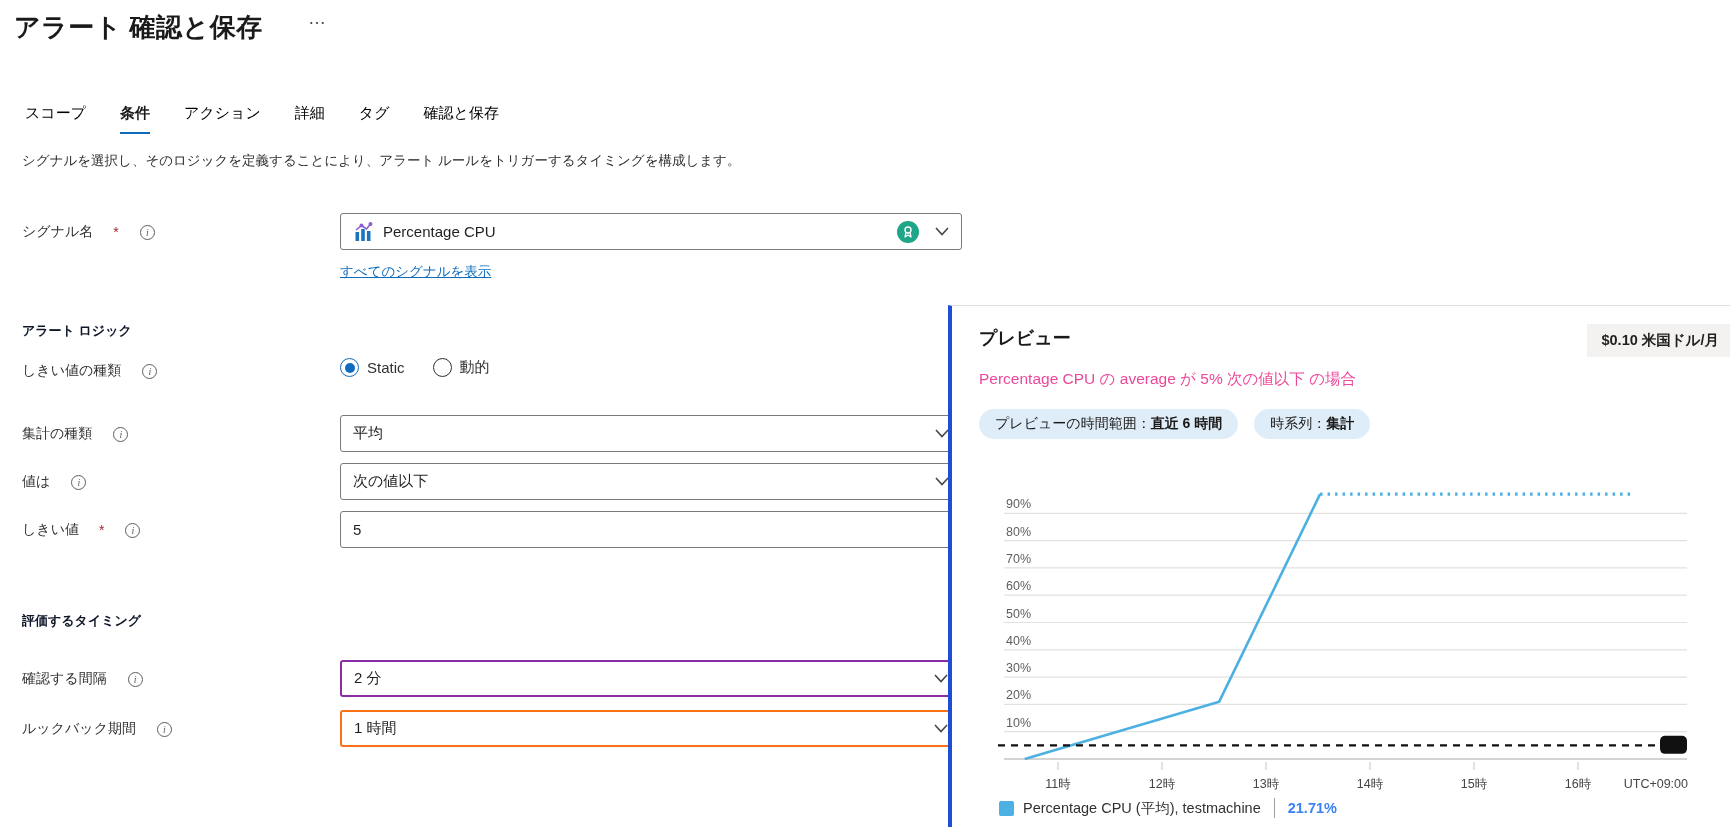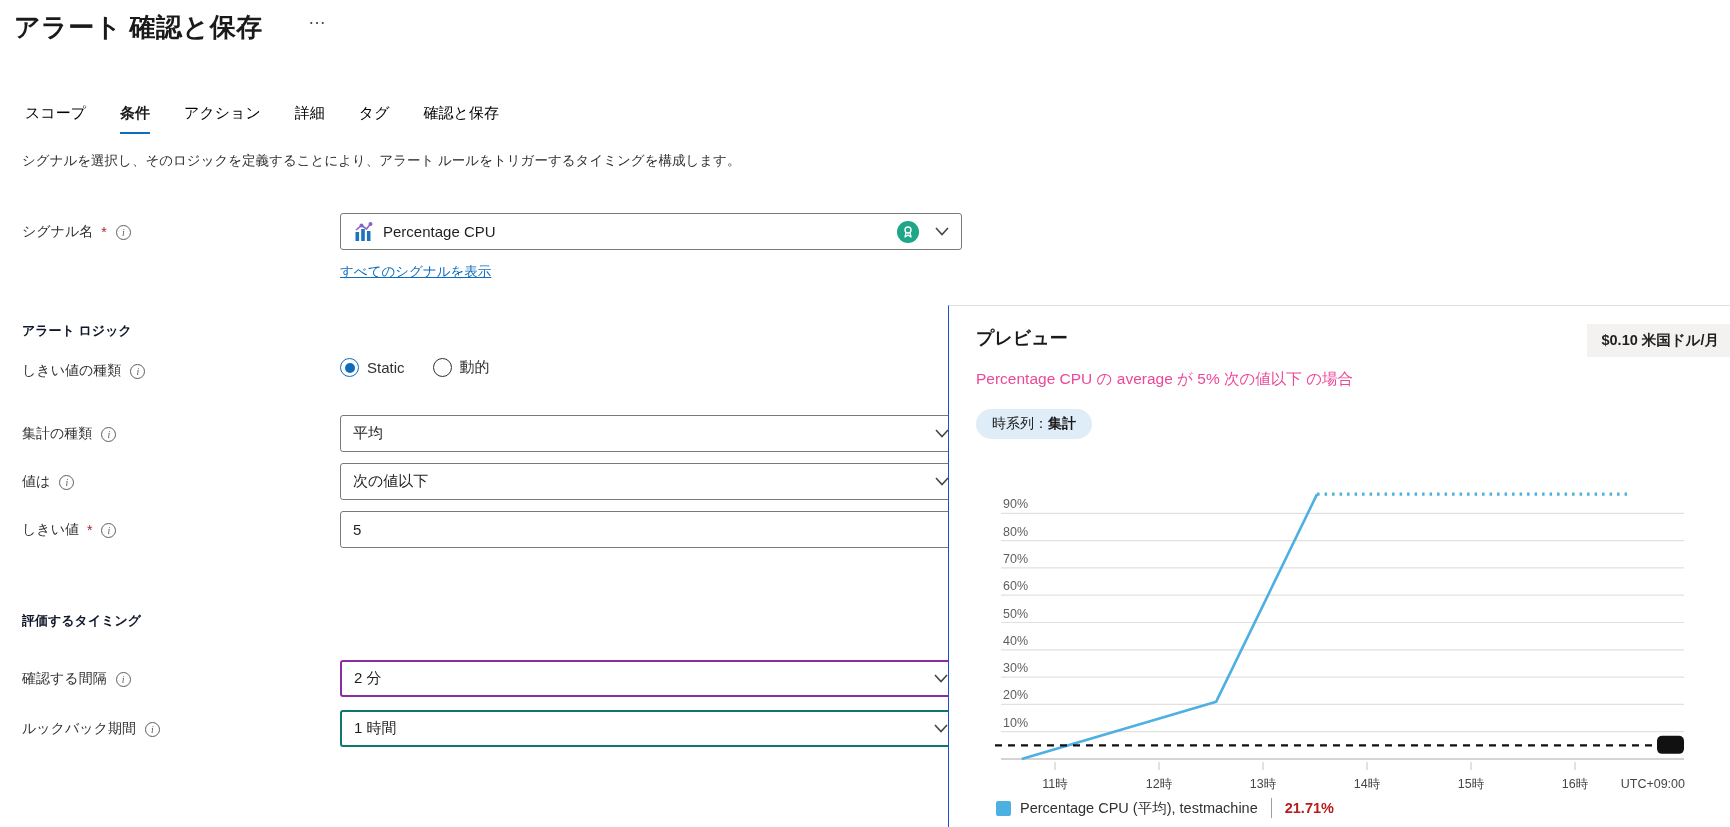--- a/index.html
+++ b/index.html
@@ -12,21 +12,21 @@
 
   
   .tabs { position:absolute; left:25px; top:104px; display:flex; gap:34px; font-size:15px; }
   .tab { padding-bottom:9px; border-bottom:2.5px solid transparent; color:#000000; cursor:pointer; white-space:nowrap; }
   .tab.active { font-weight:700; border-bottom-color:#0f6cbd; color:#1a1a1a; }
 
   .description { position:absolute; left:22px; top:152px; font-size:13.5px; color:#323130; }
 
   
   .row { position:absolute; left:0; width:965px; }
-  .flabel { position:absolute; left:22px; display:flex; align-items:center; gap:6px; font-size:14px; color:#323130; white-space:nowrap;text-align:right; }
+  .flabel { position:absolute; left:22px; display:flex; align-items:center; gap:18px; font-size:14px; color:#323130; white-space:nowrap;text-align:right; }
   .req { color:#a4262c; margin-left:2px; }
   .info { display:inline-flex; width:15px; height:15px; border:1px solid #605e5c; border-radius:50%; color:#605e5c;
           font-size:10px; font-style:italic; font-family:"Liberation Serif","DejaVu Serif",serif;
           align-items:center; justify-content:center; margin-left:3px; cursor:pointer; }
   .control { position:absolute; left:340px; width:622px; height:37px; border:1px solid #7a7a78; border-radius:3px;
              background:#fff; display:flex; align-items:center; padding:0 12px; font-size:15px; color:#201f1e; cursor:pointer; }
   .control .val { flex:1 1 auto; }
   .chev { flex:0 0 auto; }
   .section-h { position:absolute; left:22px; font-size:13px; font-weight:700; color:#0f172a; }
   .badge-circ { width:22px; height:22px; border-radius:50%; background:#1fa588; display:flex; align-items:center; justify-content:center; }
@@ -35,35 +35,35 @@
   
   .radio-row { position:absolute; left:340px; top:358px; display:flex; align-items:center; gap:28px; font-size:15px;text-align:center; }
   .radio-opt { display:flex; align-items:center; gap:8px; cursor:pointer; }
   .rb { width:19px; height:19px; border-radius:50%; border:1px solid #323130; background:#fff; display:flex; align-items:center; justify-content:center; }
   .rb.sel { border:1.5px solid #0f6cbd; }
   .rb.sel::after { content:""; width:10px; height:10px; border-radius:50%; background:#0f6cbd; }
 
   .unit-row { position:absolute; left:340px; top:551px; width:622px; text-align:right; font-size:15px; color:#201f1e; }
 
   .control.changed { border:2px solid #8a2da5; }
-  .control.focused { border:2px solid #0f766e; }
-
-  
-  .preview { position:absolute; left:948px; top:305px; width:783px; height:522px; border-left:1px solid #1d4ed8; border-top:1px solid #e1dfdd; background:#fff; }
+  .control.focused { border:2px solid #f97316; }
+
+  
+  .preview { position:absolute; left:948px; top:305px; width:783px; height:522px; border-left:4px solid #1d4ed8; border-top:1px solid #e1dfdd; background:#fff; }
   .pv-head { position:absolute; left:27px; top:20px; font-size:18px; font-weight:700; color:#1b1a19; }
   .pv-cost { position:absolute; right:0; top:18px; background:#f3f2f1; padding:7px 12px 7px 14px; font-size:14.5px; font-weight:600; color:#201f1e; }
   .pv-cond { position:absolute; left:27px; top:63px; font-size:15.5px; color:#ec4899; }
   .pv-pills { position:absolute; left:27px; top:103px; display:flex; gap:16px; }
   .pill { background:#dfedf9; border-radius:16px; padding:6px 16px; font-size:14px; color:#1b1a19; white-space:nowrap; }
   .pill b { font-weight:700; }
   .pv-chart { position:absolute; left:18px; top:143px; }
   .pv-legend { position:absolute; left:47px; top:492px; display:flex; align-items:center; gap:9px; font-size:14.5px; color:#323130; }
   .leg-swatch { width:15px; height:15px; background:#4cb0e2; border-radius:2px; }
   .leg-div { width:1px; height:20px; background:#a19f9d; margin:0 4px; }
-  .leg-val { font-weight:700; color:#b91c1c; }
+  .leg-val { font-weight:700; color:#3b82f6; }
 
   .ytick { font-size:12.5px; fill:#605e5c; }
   .xtick { font-size:12.5px; fill:#484644; }
 </style>
 </head>
 <body>
 
 <div class="stage">
 
   <div class="page-title">アラート 確認と保存</div>
@@ -193,20 +193,23 @@
         </svg>
     </div>
   </div>
 
   <div class="preview">
     <div class="pv-head">プレビュー</div>
     <div class="pv-cost">$0.10 米国ドル/月</div>
     <div class="pv-cond">Percentage CPU の average が 5% 次の値以下 の場合</div>
 
     <div class="pv-pills">
+      <div class="pill">
+        <span>プレビューの時間範囲：</span><b>直近 6 時間</b>
+      </div>
       <div class="pill">
         <span>時系列：</span><b>集計</b>
       </div>
     </div>
 
     <svg class="pv-chart" width="740" height="345" viewBox="0 0 740 345">
         <line x1="34" x2="717" y1="282.7" y2="282.7" stroke="#e3e1df" stroke-width="1.2"></line>
         <text x="36" y="277.7" class="ytick">10%</text>
         <line x1="34" x2="717" y1="255.4" y2="255.4" stroke="#e3e1df" stroke-width="1.2"></line>
         <text x="36" y="250.4" class="ytick">20%</text>

